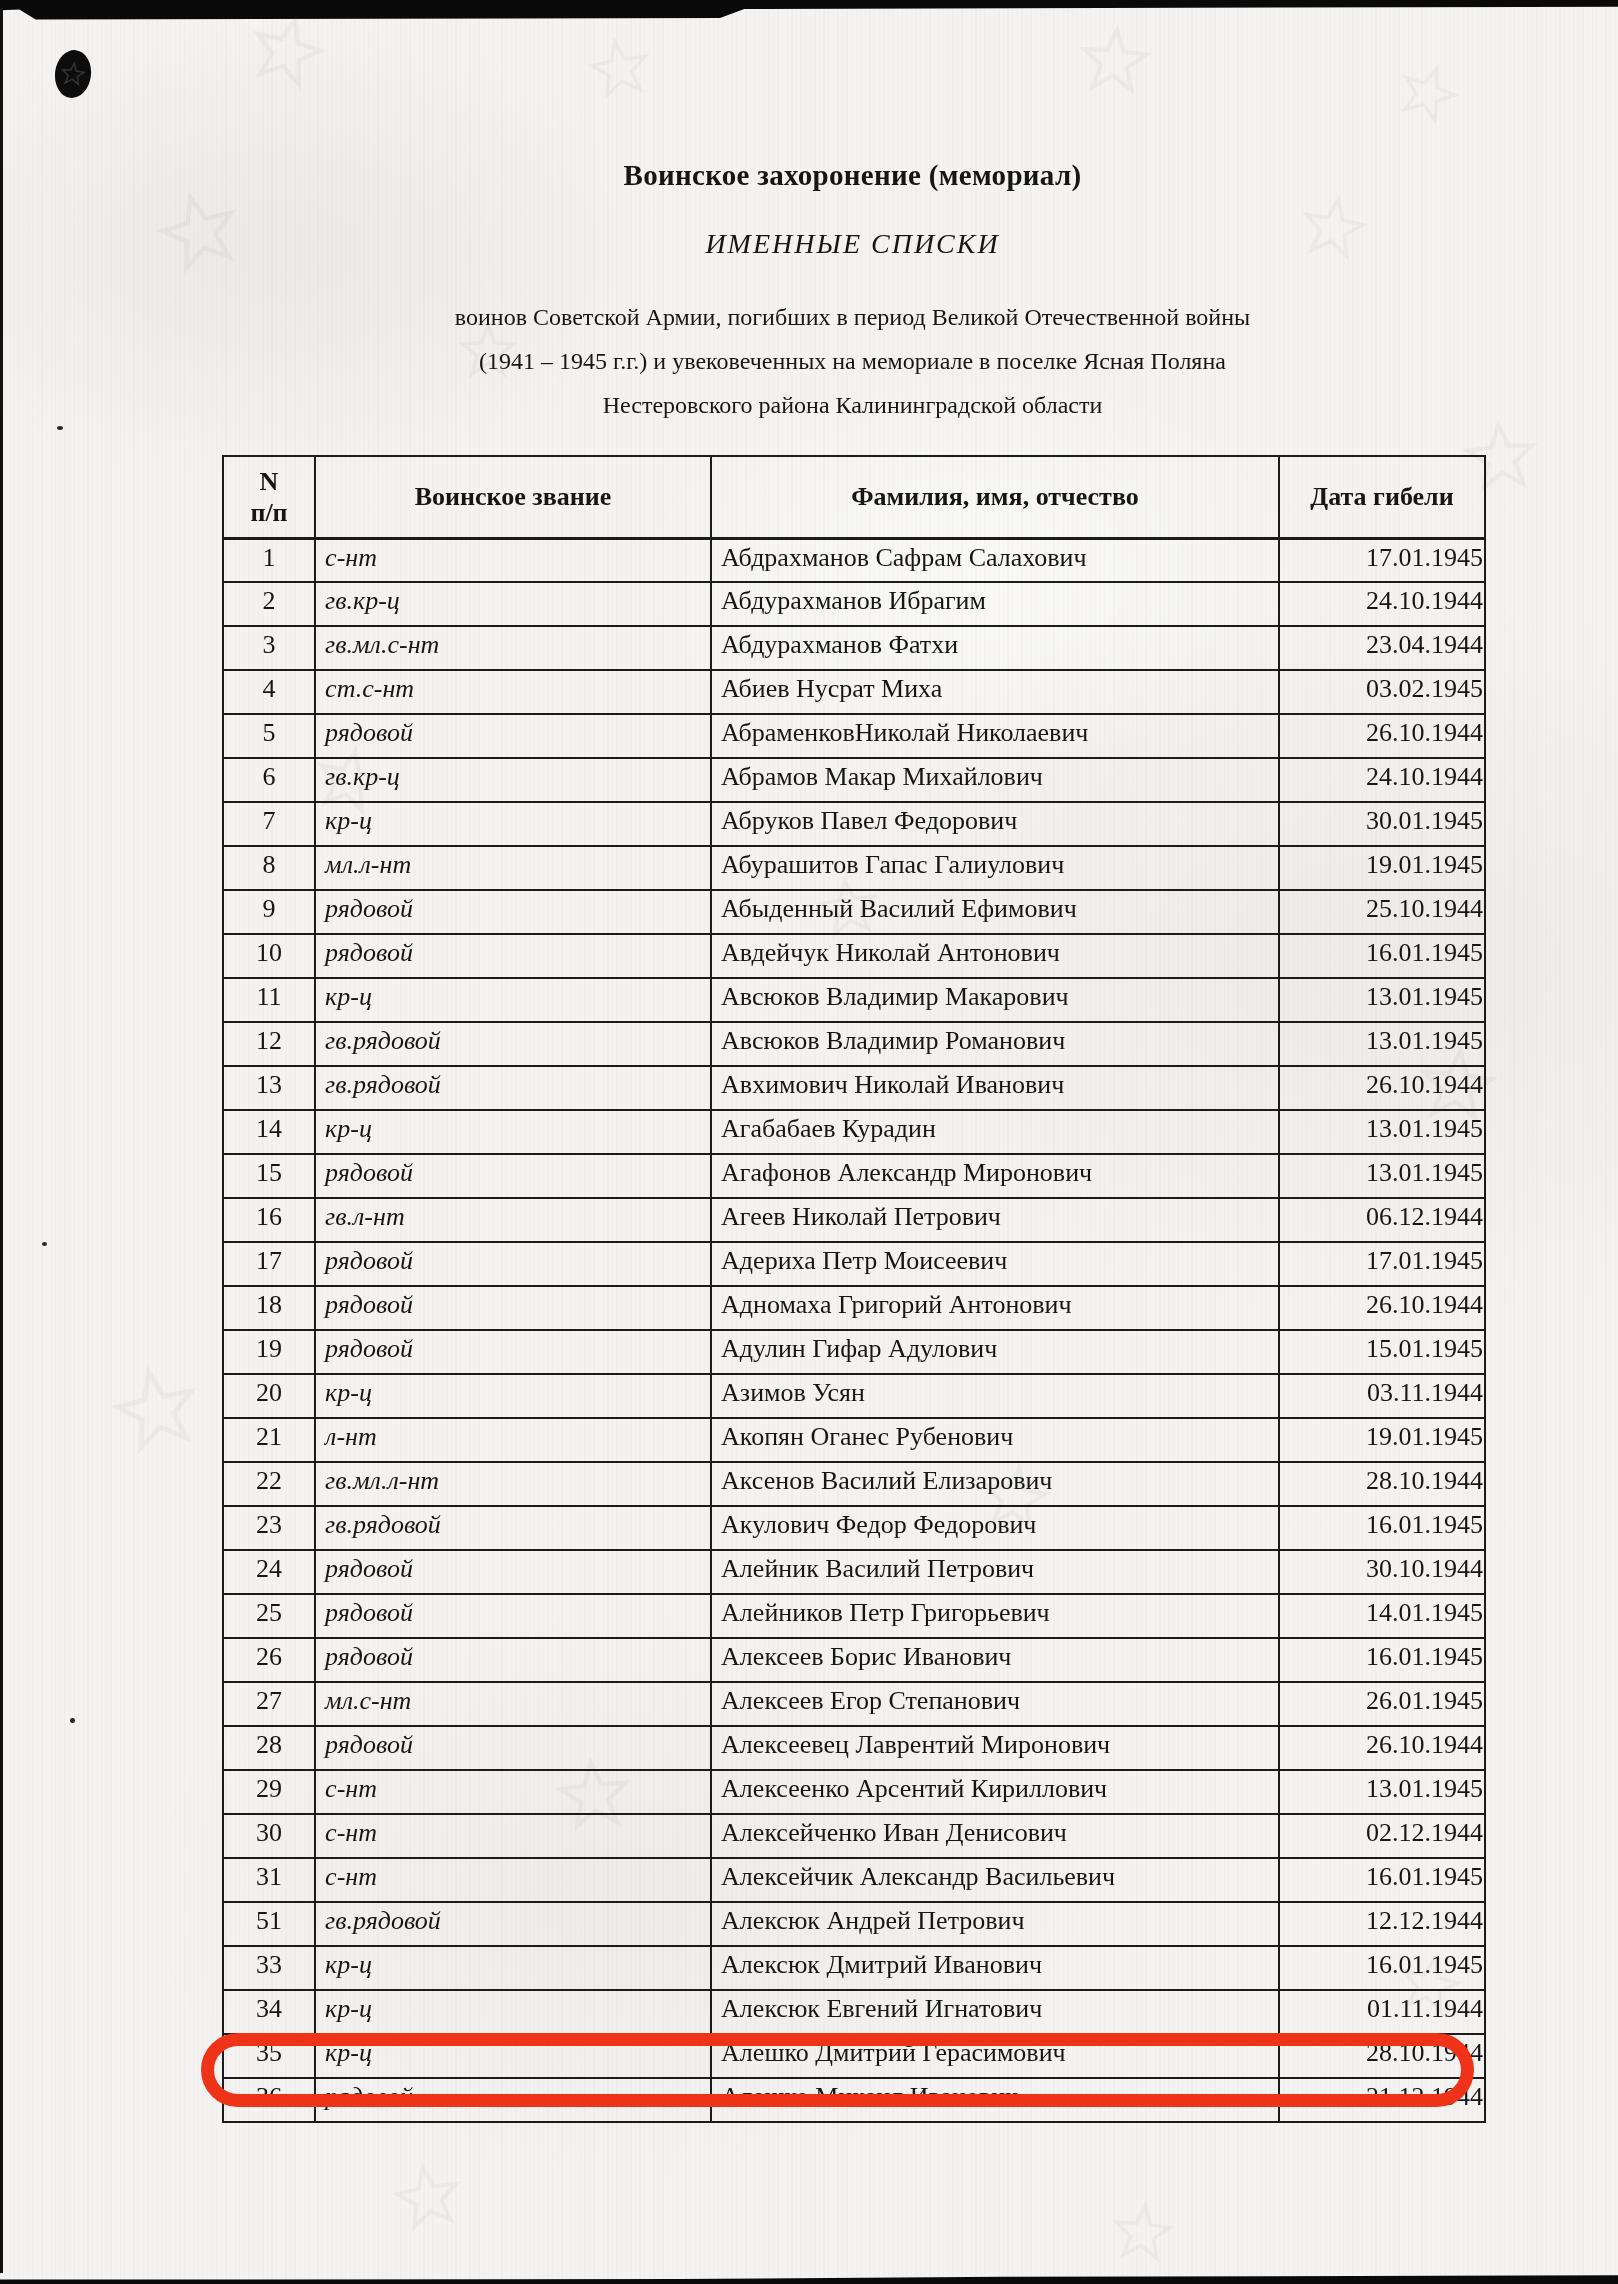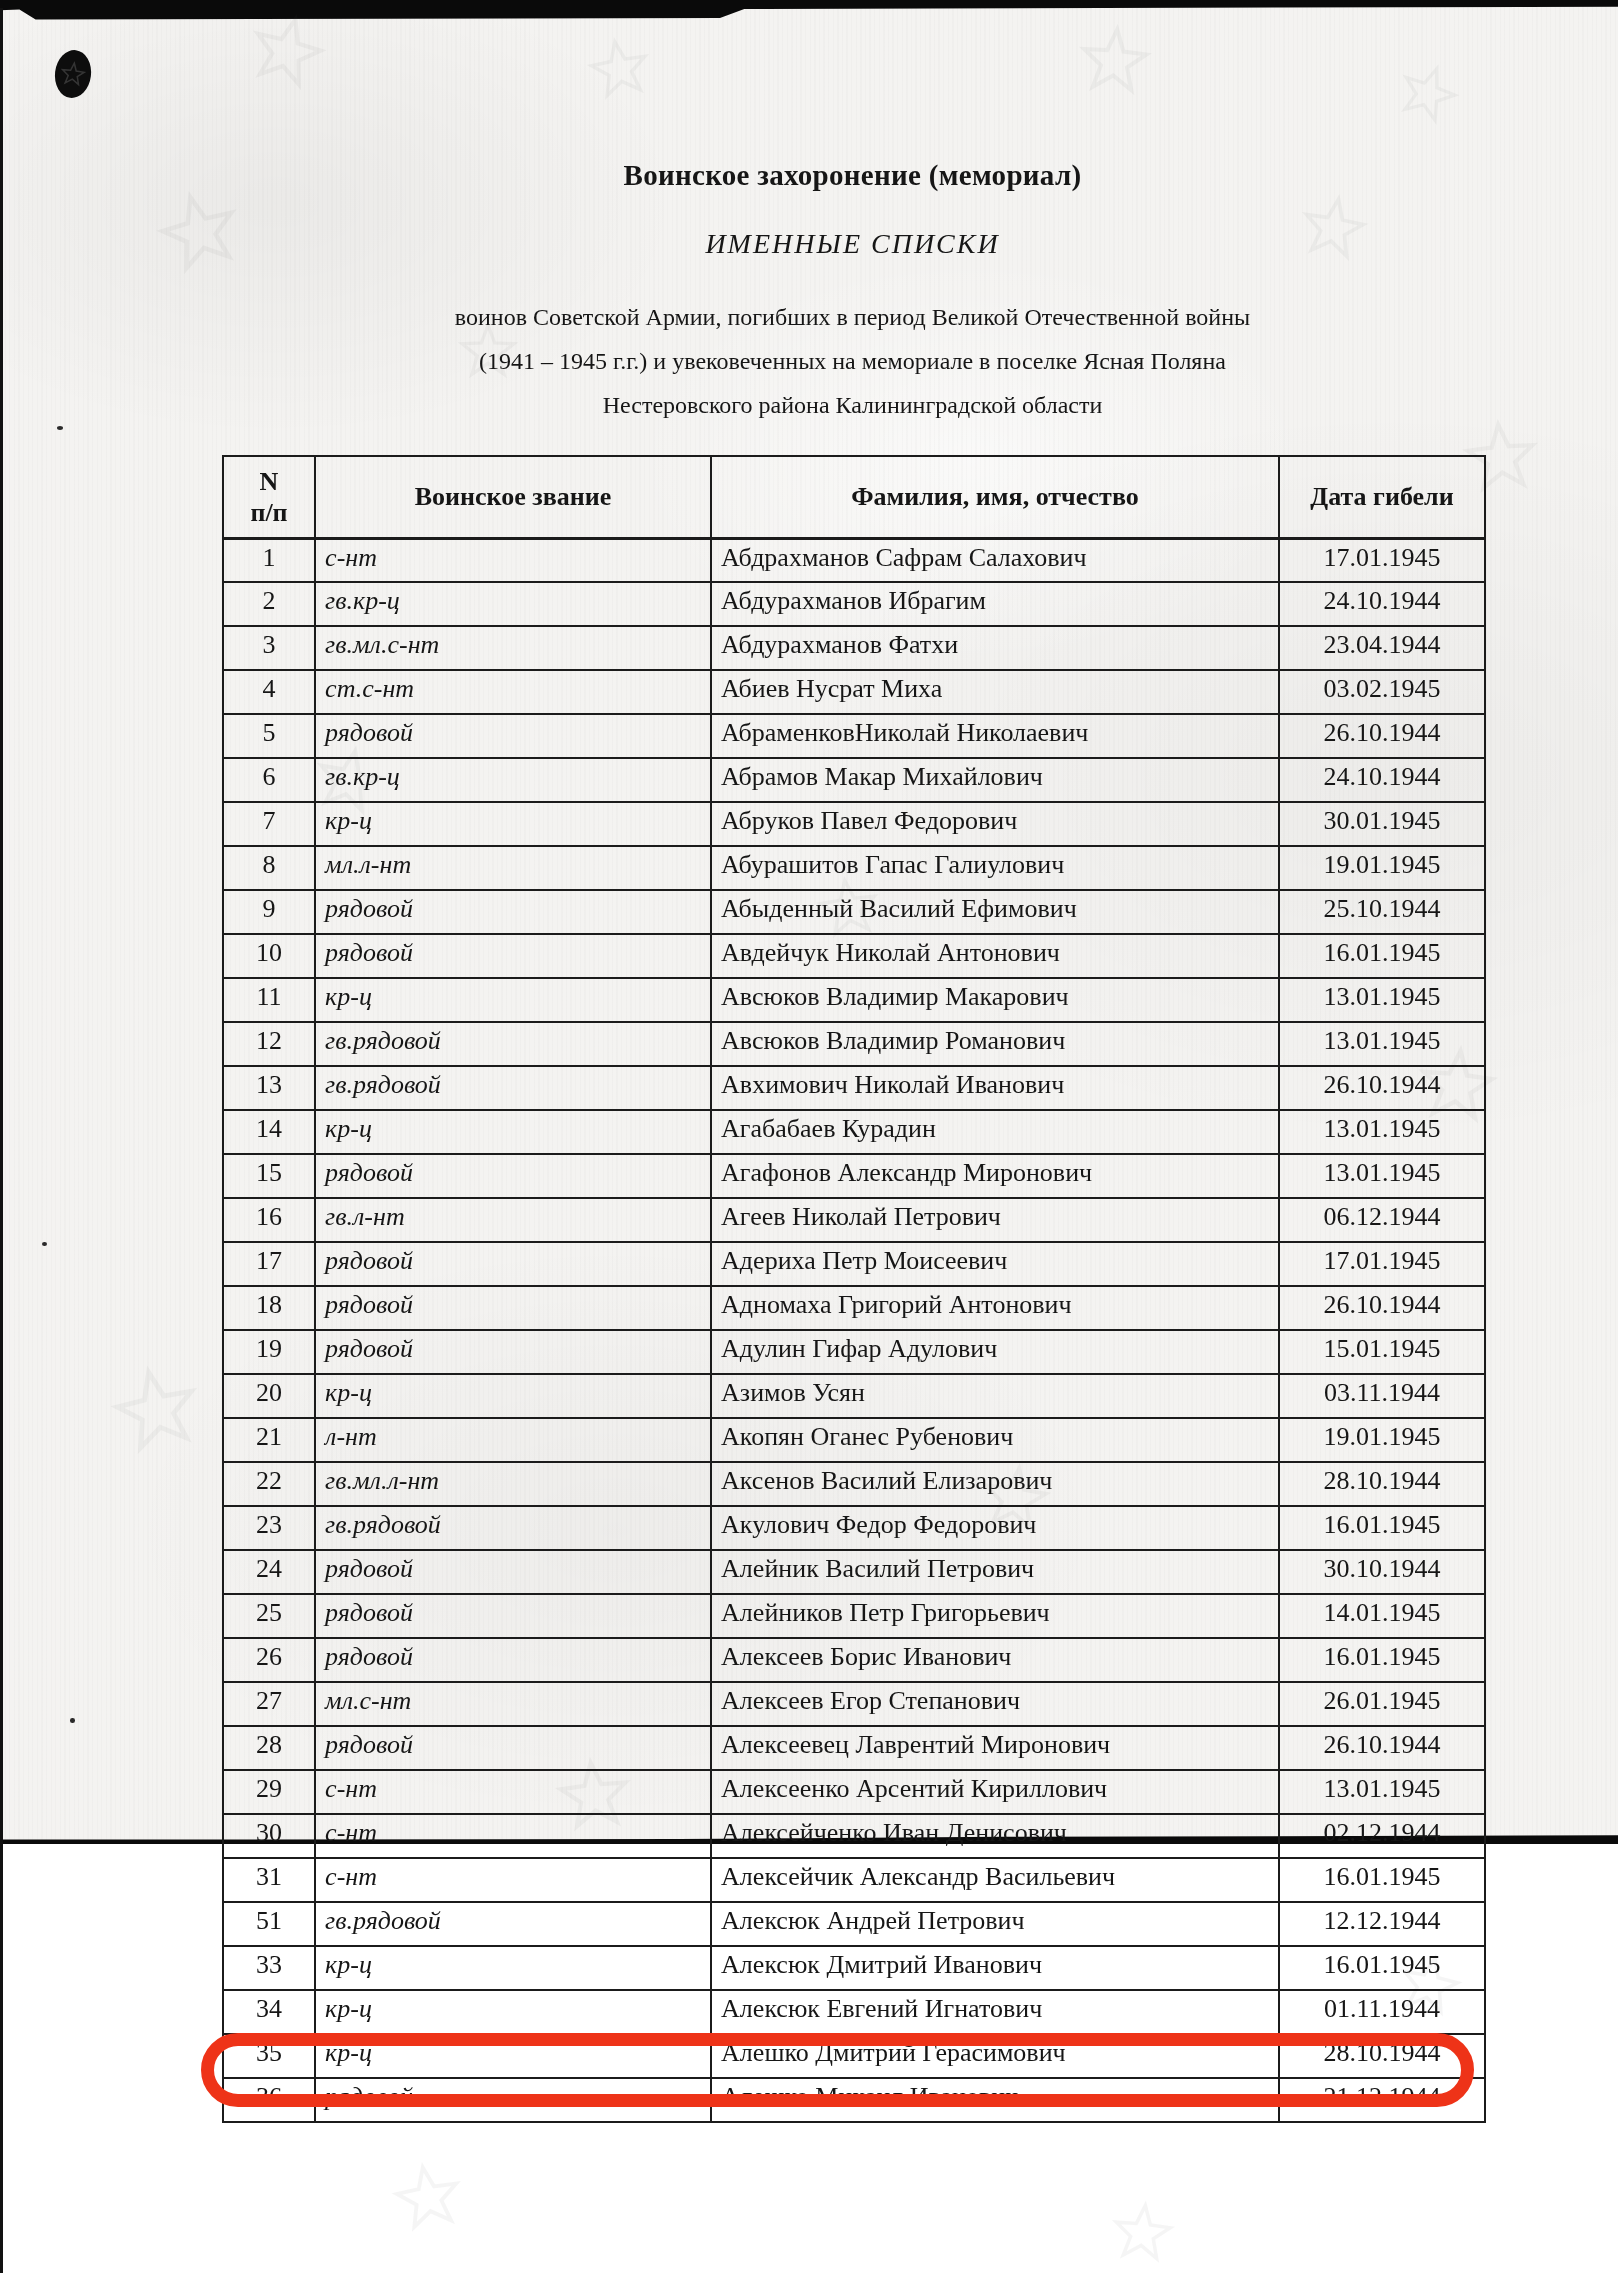--- a/index.html
+++ b/index.html
@@ -2,21 +2,21 @@
 <html style="font-size:10.4px"><head>
 <meta charset="utf-8">
 <style>
   html, body {
     margin: 0; padding: 0;
     width: 1618px; height: 2284px;
     overflow: hidden;
   }
   #page {
     position: relative;
-    width: 1618px; height: 1844px;
+    width: 1618px; height: 2284px;
     background-color: #f4f3f1;
     background-image:
       repeating-linear-gradient(90deg, rgba(110,110,110,0.030) 0 1.3px, rgba(0,0,0,0) 1.3px 4.6px),
       radial-gradient(ellipse 587px 339px at 17% 11%, rgba(0,0,0,0.040), rgba(0,0,0,0) 70%),
       radial-gradient(ellipse 849px 522px at 86% 42%, rgba(0,0,0,0.030), rgba(0,0,0,0) 72%),
       radial-gradient(ellipse 718px 424px at 38% 83%, rgba(0,0,0,0.026), rgba(0,0,0,0) 70%),
       radial-gradient(ellipse 457px 274px at 60% 25%, rgba(255,255,255,0.55), rgba(255,255,255,0) 75%);
     font-family: "Liberation Serif", "DejaVu Serif", serif;
     color: #161616;
   }
@@ -69,21 +69,21 @@
     overflow: hidden; white-space: nowrap;
   }
   .roster thead tr { height: 82px; }
   .roster thead th { font-weight: bold; text-align: center; border-bottom: 3.3px solid #1b1b1b; }
   .roster tbody tr { height: 44px; }
   .roster td { padding-bottom: 6.5px; }
   .num-head span { display: block; line-height: 1.2; }
   .c-num  { text-align: center; }
   .c-rank { text-align: left; padding-left: 9.1px; font-style: italic; }
   .c-name { text-align: left; padding-left: 9.1px; }
-  .c-date { text-align: center; }
+  .c-date { text-align: right; }
 
   
   .highlight-ring {
     position: absolute;
     border: 13px solid #ee3318;
     border-radius: 43px;
     box-sizing: border-box;
     background: transparent;
   }
 </style>

